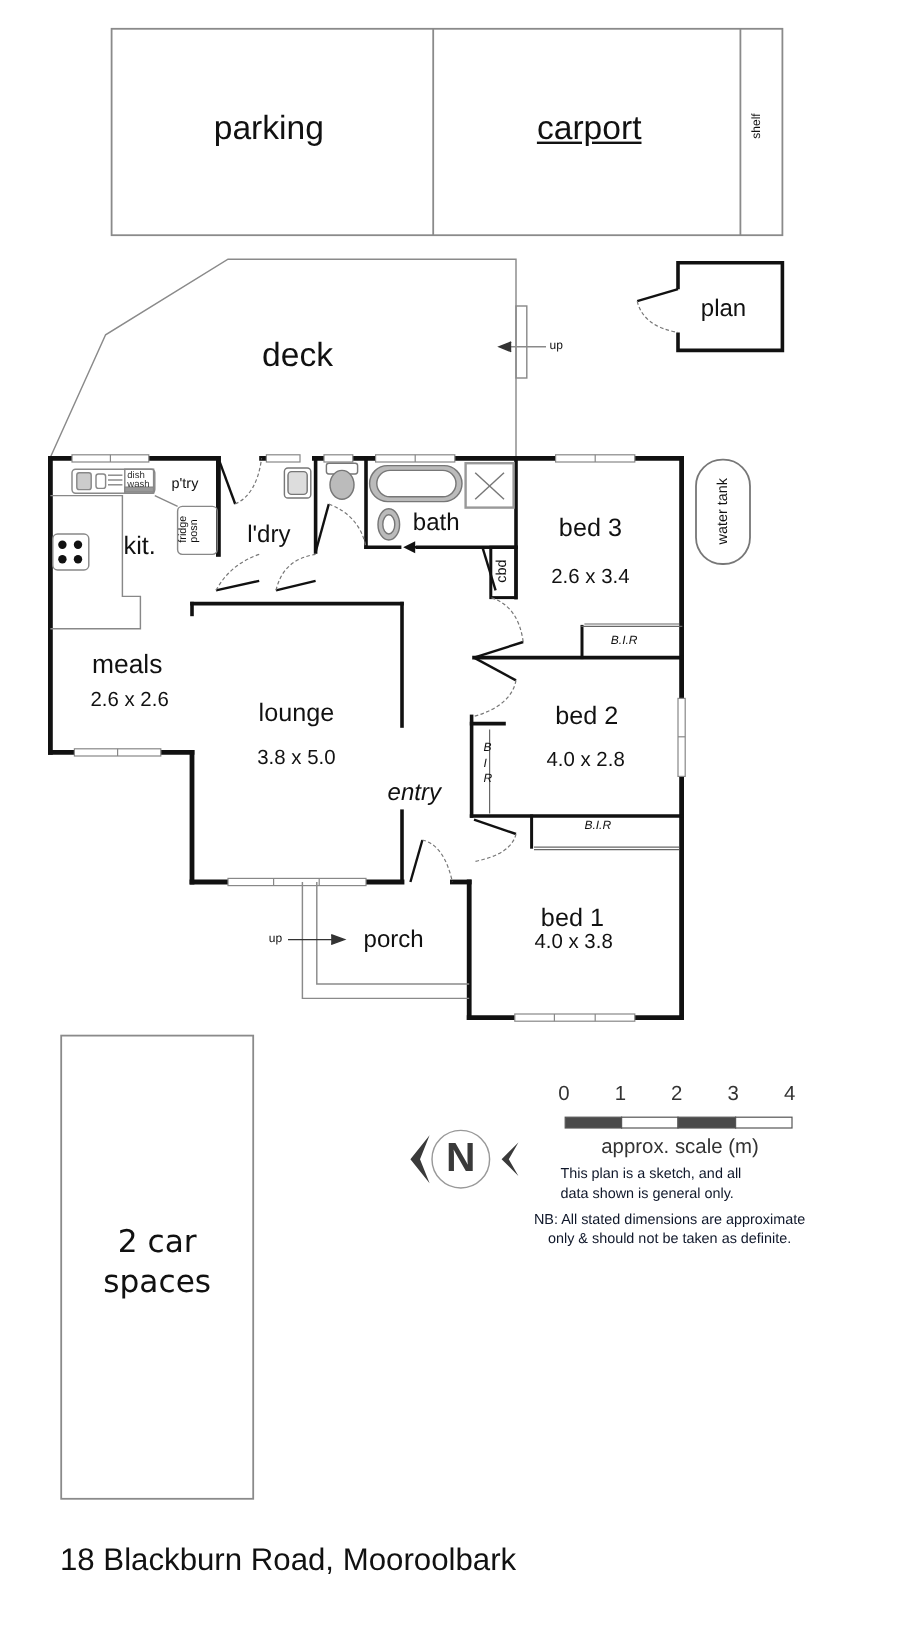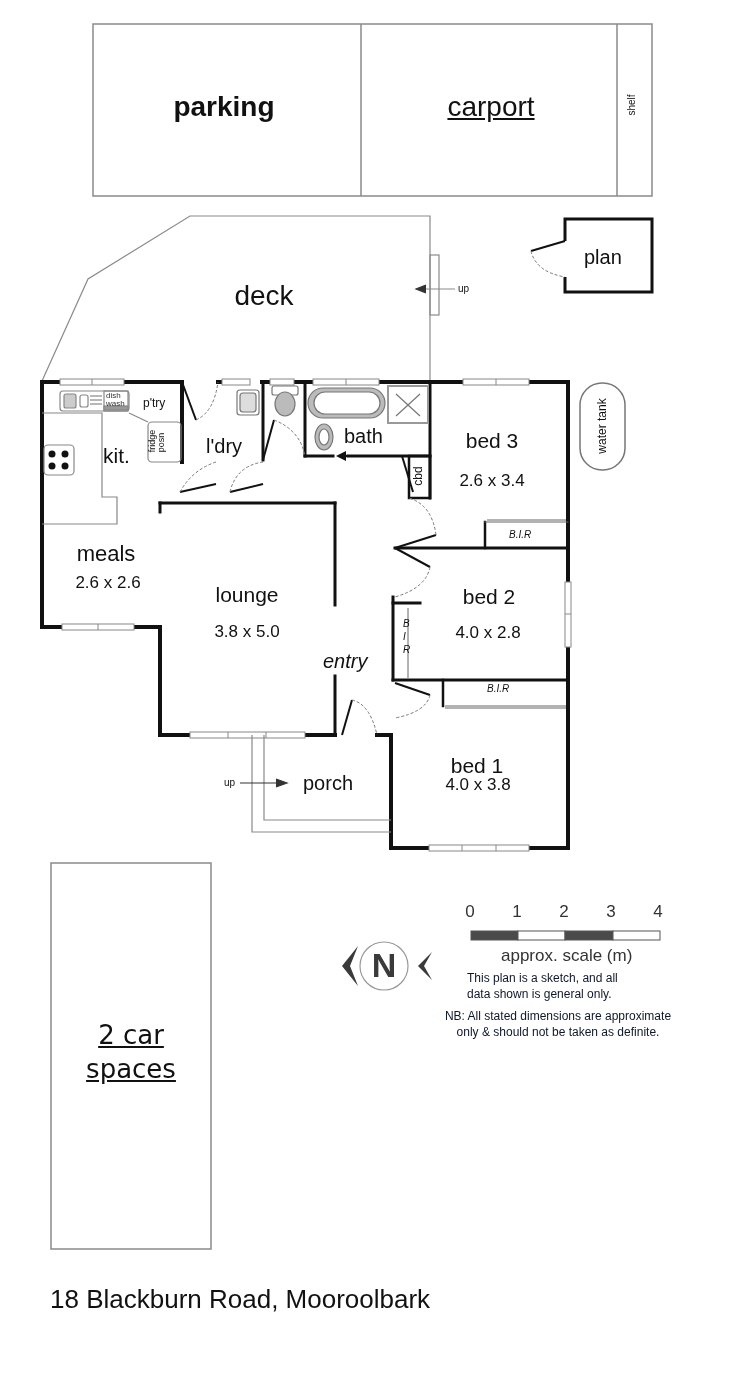--- a/index.html
+++ b/index.html
@@ -193,31 +193,31 @@
     <rect x="613" y="931" width="47" height="9" fill="#fff"></rect>
   </g>
 
   <g>
     <polygon points="342,966 358,946 350,966 358,986" fill="#3a3a3a"></polygon>
     <circle cx="384" cy="966" r="24" fill="none" stroke="#999" stroke-width="1.2"></circle>
     <polygon points="432,952 418,966 432,980 424,966" fill="#3a3a3a"></polygon>
   </g>
 </svg>
 
-<div class="lbl c room-xl" style="left:224px; top:93px;font-weight:bold;">parking</div>
+<div class="lbl c room-xl" style="left:224px; top:93px;">parking</div>
 <div class="lbl c room-xl" style="left:491px; top:93px;text-decoration:underline;">carport</div>
 <div class="lbl tiny" style="left:621px; top:100px; transform:rotate(-90deg);">shelf</div>
 <div class="lbl room-s" style="left:584px; top:247px;">plan</div>
-<div class="lbl c room-xl" style="left:264px; top:282px;">deck</div>
+<div class="lbl c room-xl" style="left:248px; top:282px;">deck</div>
 <div class="lbl tiny" style="left:458px; top:284px;">up</div>
 <div class="lbl small" style="left:574px; top:420px; transform:rotate(-90deg);">water tank</div>
 <div class="lbl room-s" style="left:303px; top:773px;">porch</div>
 <div class="lbl tiny" style="left:224px; top:778px;">up</div>
 
-<div class="lbl cars c" style="left:131px; top:1018px;text-decoration:underline;">
+<div class="lbl cars c" style="left:131px; top:1018px;">
   <div>2 car</div>
   <div>spaces</div>
 </div>
 
 <div class="lbl room-l" style="left:103px; top:445px;">kit.</div>
 <div class="lbl small" style="left:143px; top:397px;">p'try</div>
 <div class="lbl" style="left:146px; top:432px; font-size:9px; line-height:9px; transform:rotate(-90deg);">
   <div>fridge</div>
   <div>posn</div>
 </div>

